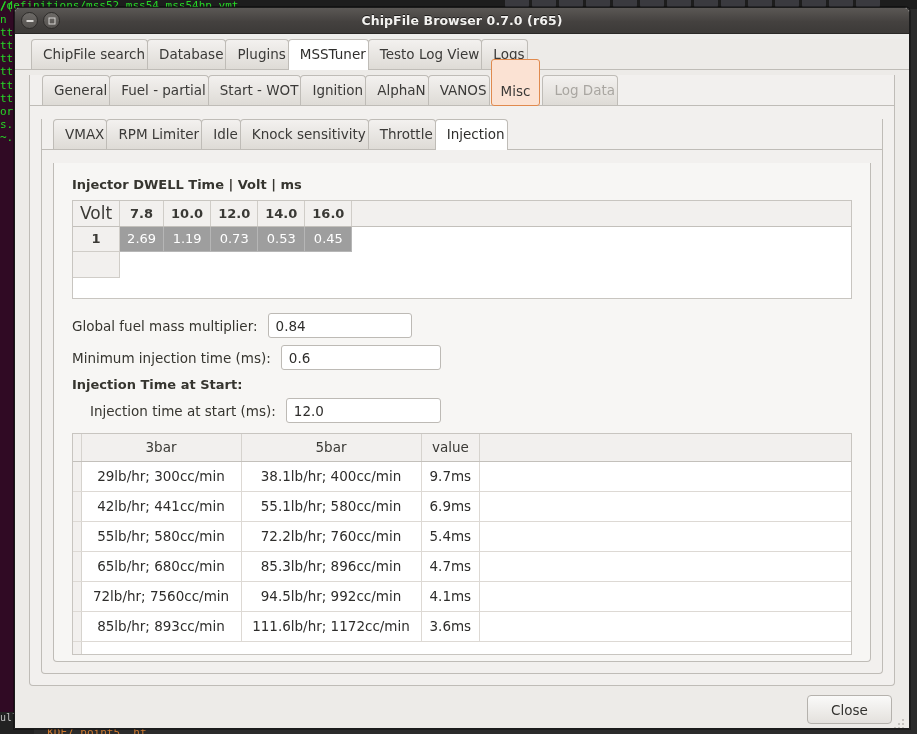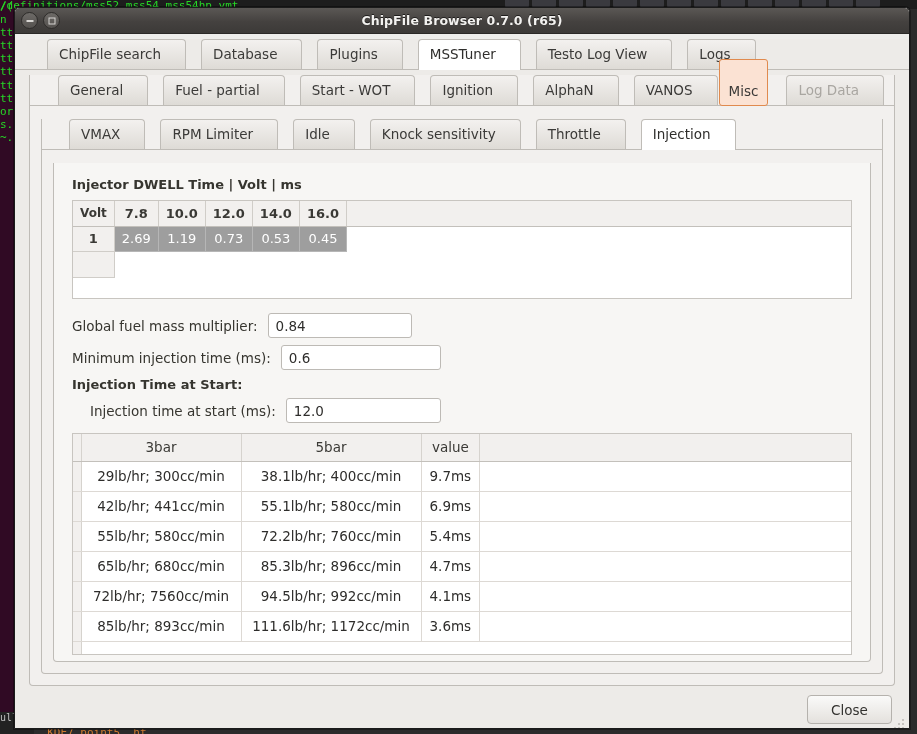--- a/index.html
+++ b/index.html
@@ -122,31 +122,30 @@
   
   .tabbar {
     display: flex; align-items: flex-end;
     border-bottom: 1px solid #bfbcb7;
     height: 31px;
     position: relative;
   }
   .tab {
     font-size: 13.5px;
     color: #3b3a38;
-    padding: 5px 24px 6px 11px;
+    padding: 5px 2px 6px 11px;
     border: 1px solid #bfbcb7;
     border-bottom: none;
     border-radius: 4px 4px 0 0;
     background: linear-gradient(to bottom, #f3f1ef, #dedbd6);
     margin-right: -1px;
     cursor: pointer;
     line-height: 18px;
     position: relative;
     white-space: nowrap;
-    margin-left: 16px;
   }
   .tab.active {
     background: #ffffff;
     color: #2f2e2c;
     margin-bottom: -1px;
     padding-bottom: 7px;
     z-index: 3;
   }
   .tab.disabled {
     color: #a9a6a1;
@@ -218,21 +217,21 @@
     height: 25px;
     text-align: center;
     white-space: nowrap;
   }
   table.grid thead th {
     background: #f2f0ee;
     font-weight: bold;
     color: #3a3935;
     border-bottom: 1px solid #c3c0bb;
   }
-  table.grid thead th.corner { font-weight: bold; font-size: 12px; }
+  table.grid thead th.corner { font-weight: normal; font-size: 17px; }
   table.grid tbody th.rowhead {
     background: #f2f0ee;
     font-weight: bold;
     color: #3a3935;
     width: 30px;
   }
   table.grid tbody td.sel {
     background: #9e9e9e;
     color: #ffffff;
     border-right: 1px solid #b6b6b6;

